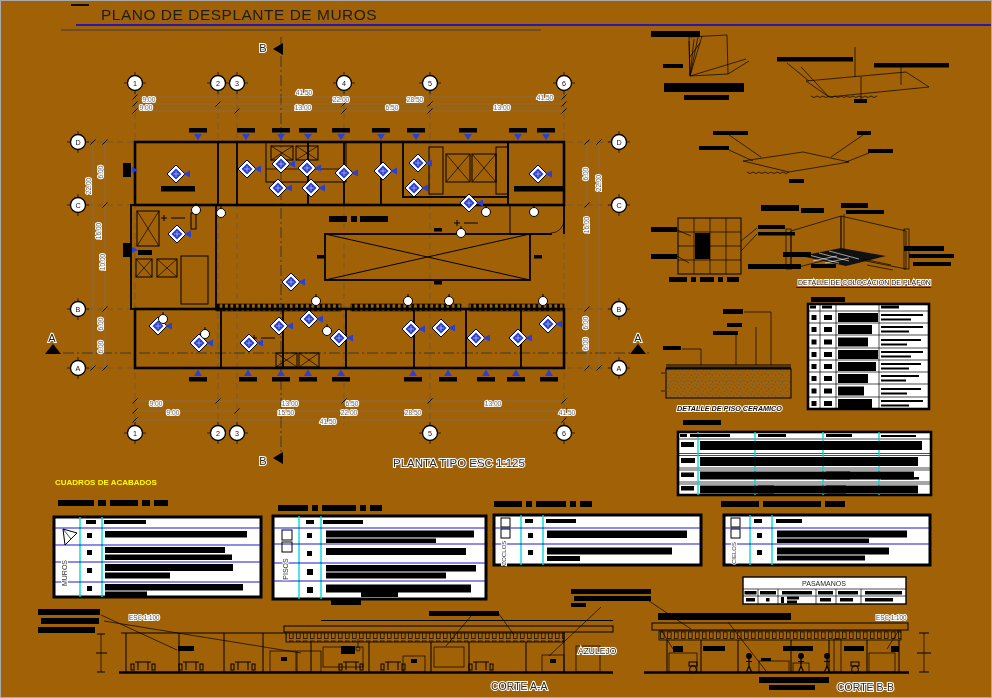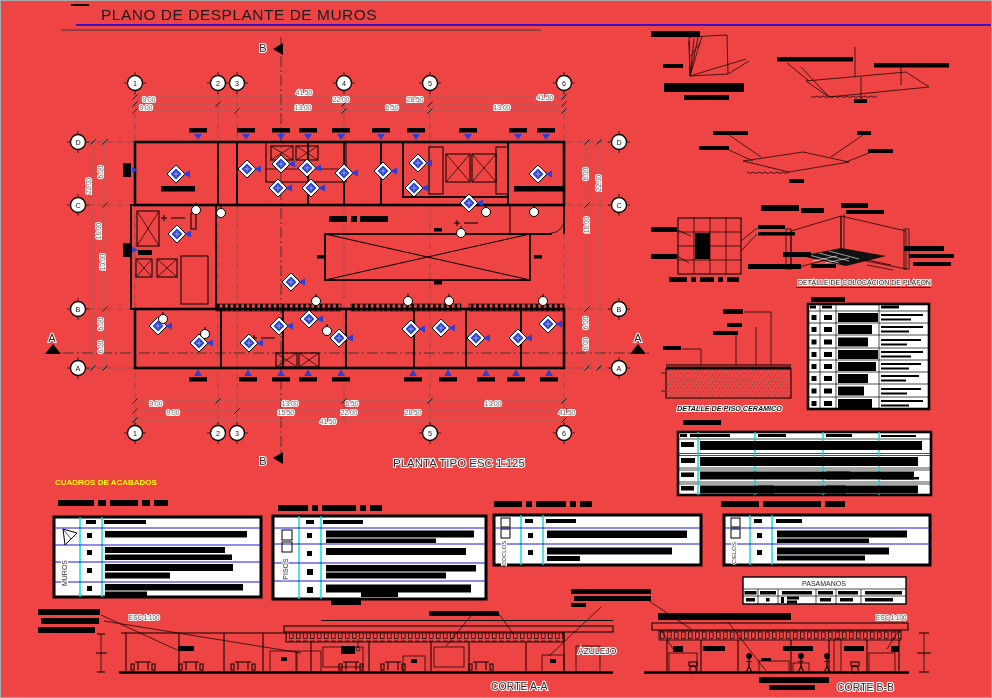--- a/index.html
+++ b/index.html
@@ -1,16 +1,16 @@
 <!DOCTYPE html>
 <html><head>
 <meta charset="utf-8">
 <style>
   html,body{margin:0;padding:0;background:#e8e8e8;}
-  .sheet{position:relative;width:992px;height:698px;background:#ef4444;border:1px solid #aaaaaa;
+  .sheet{position:relative;width:992px;height:698px;background:#a16207;border:1px solid #aaaaaa;
          box-sizing:border-box;font-family:"Liberation Sans",sans-serif;overflow:hidden;}
   svg{position:absolute;left:0;top:0;}
   svg text{paint-order:stroke;stroke:#ffffff;stroke-width:2px;fill:#000;}
   .title-t{font-size:15.5px;letter-spacing:.5px;fill:#1c1c1c;stroke-width:0;}
   .dim{font-size:6.6px;fill:#5f5f5f;text-anchor:middle;}
   .bub{font-size:7.2px;text-anchor:middle;dominant-baseline:central;fill:#111;}
   .mark{font-size:11px;text-anchor:middle;dominant-baseline:central;fill:#222;}
   .cap{font-size:11.5px;fill:#2b2b2b;}
   .cap2{font-size:10.5px;fill:#2b2b2b;}
   .small{font-size:6.3px;fill:#4a4a4a;}

